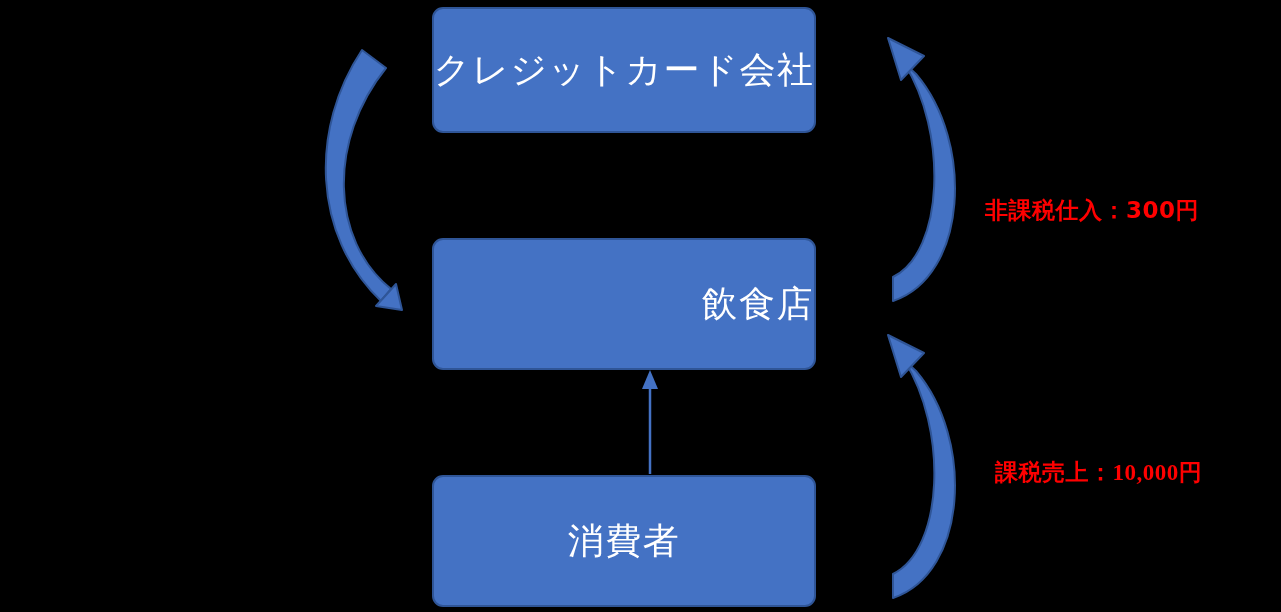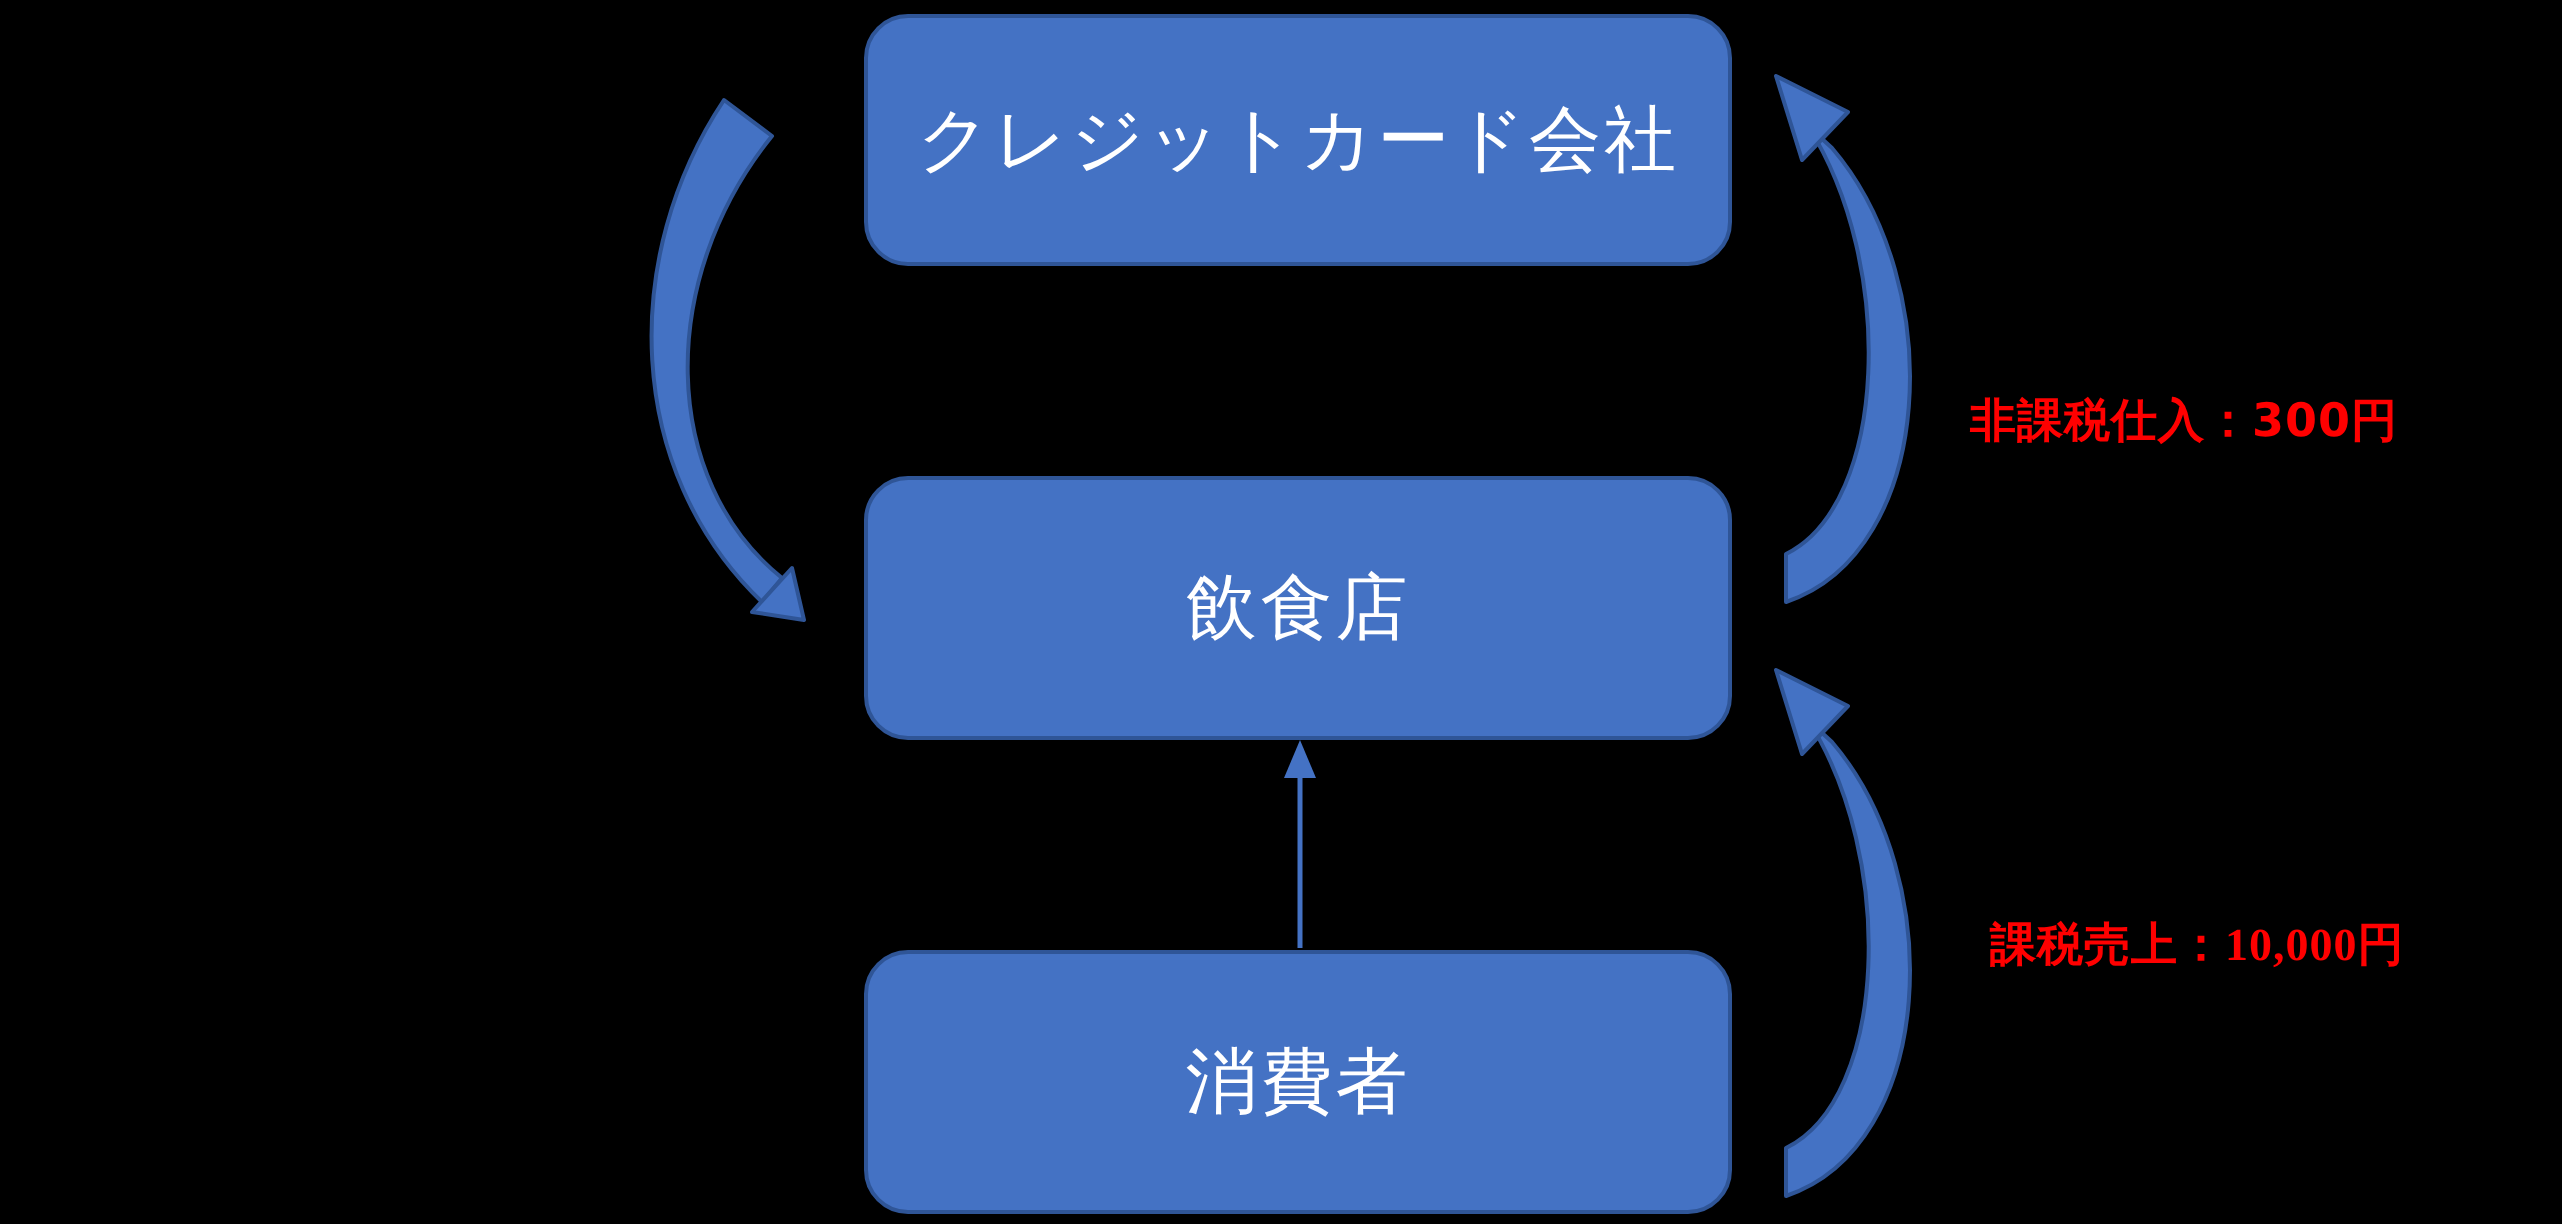--- a/index.html
+++ b/index.html
@@ -14,36 +14,36 @@
   html,body{margin:0;padding:0;background:var(--bg);}
   .stage{
     position:relative;
     width:1281px;height:612px;
     background:var(--bg);
     overflow:hidden;
     font-family:"DejaVu Sans","Liberation Sans",sans-serif;
   }
   .node{
     position:absolute;
-    left:432px;width:434px;
+    left:432px;width:384px;
     background:var(--node-fill);
     border:2.5px solid var(--node-border);
-    border-radius:22px;
+    border-radius:11px;
     box-sizing:border-box;
     display:flex;align-items:center;justify-content:center;
   }
   .node-label{
     color:var(--node-text);
     font-size:36px;
     font-weight:300;
     letter-spacing:1.5px;
     white-space:nowrap;
   }
   .node-top{top:7px;height:126px;}
-  .node-mid{top:238px;height:132px;}
+  .node-mid{top:238px;height:132px;justify-content:flex-end;}
   .node-bottom{top:475px;height:132px;}
   .flow-label{
     position:absolute;
     color:var(--label-red);
     font-size:23px;
     font-weight:bold;
     white-space:nowrap;
     letter-spacing:0.5px;
   }
   .flow-label-1{left:985px;top:195px;}

